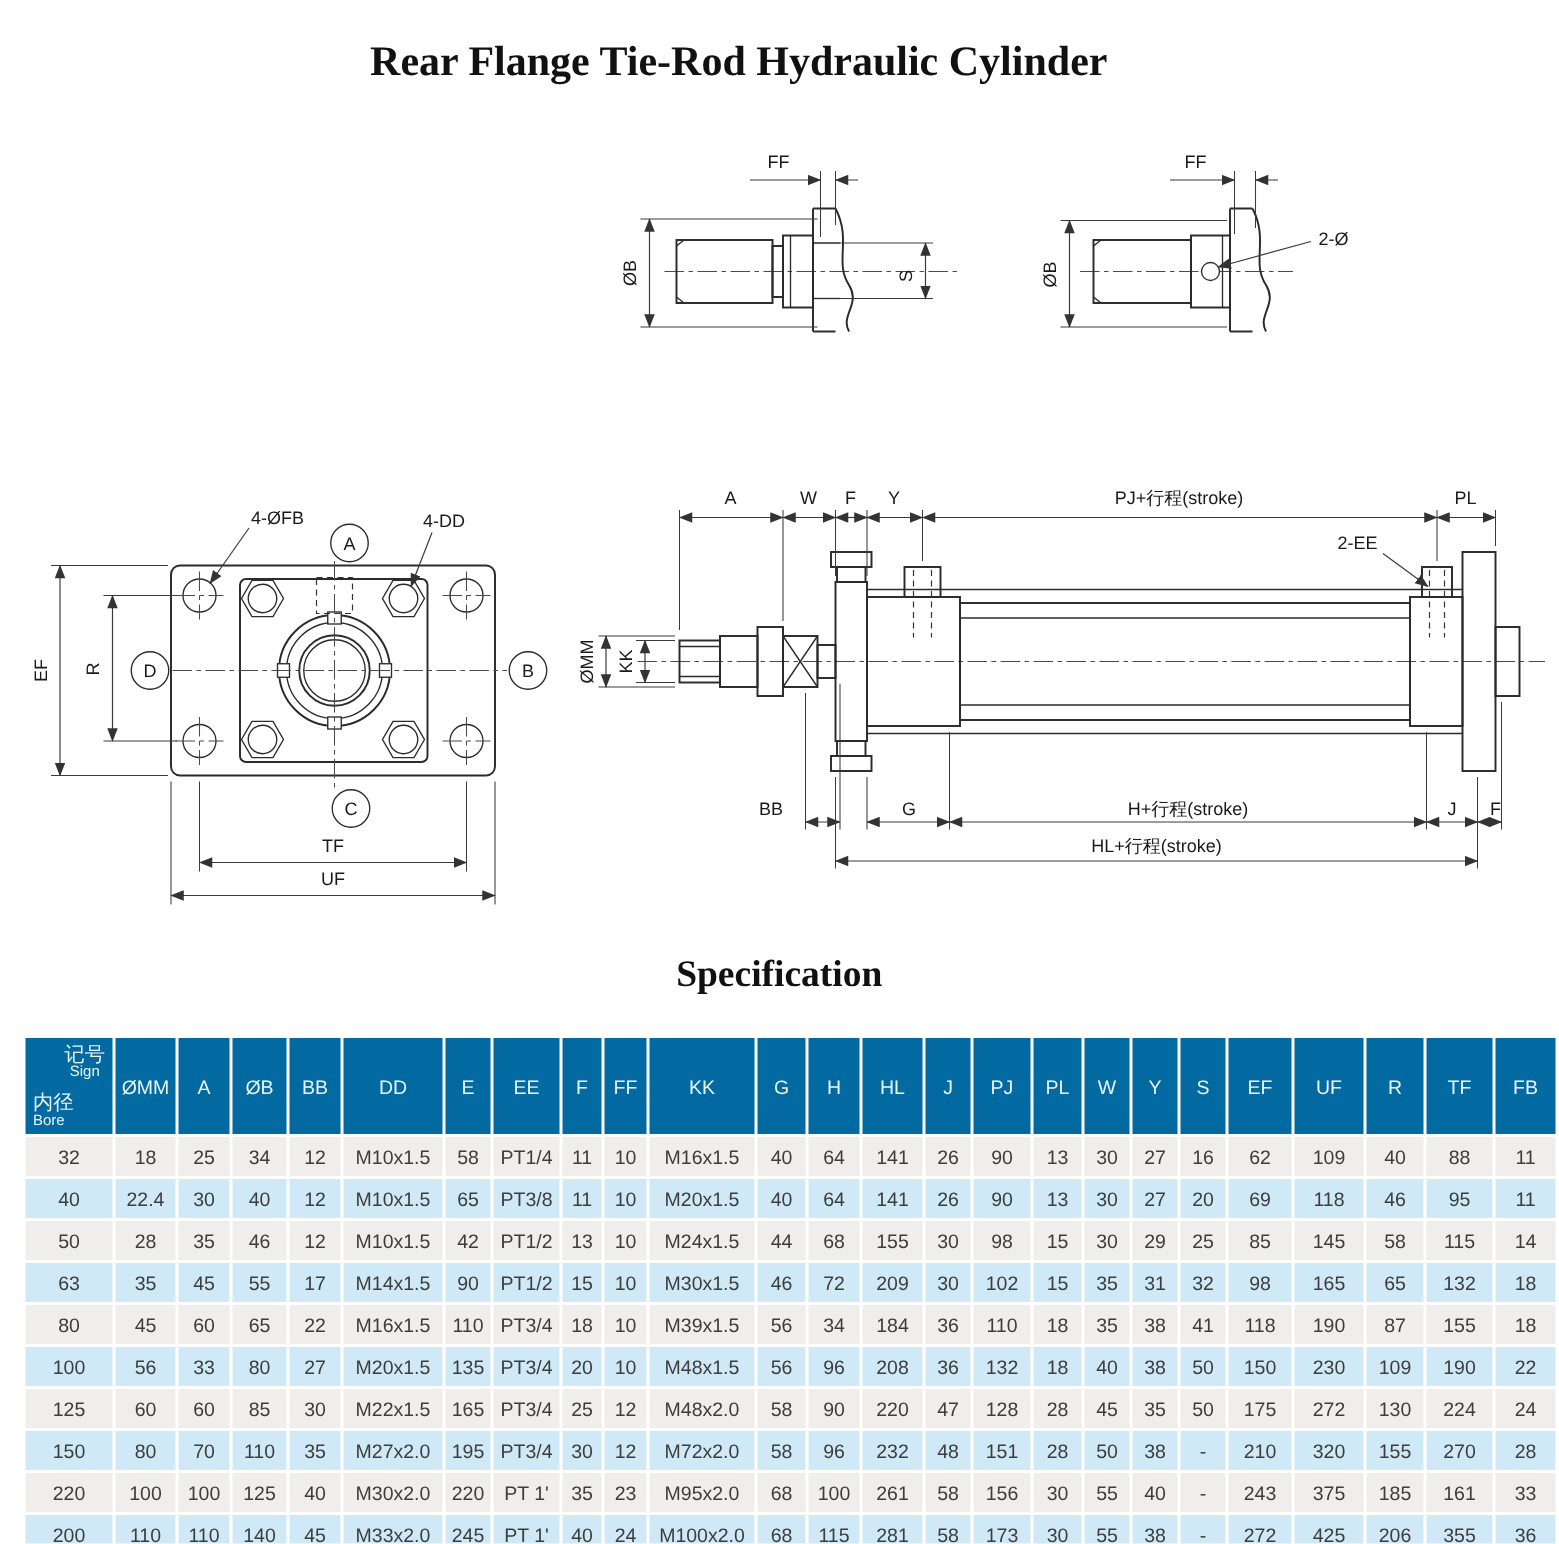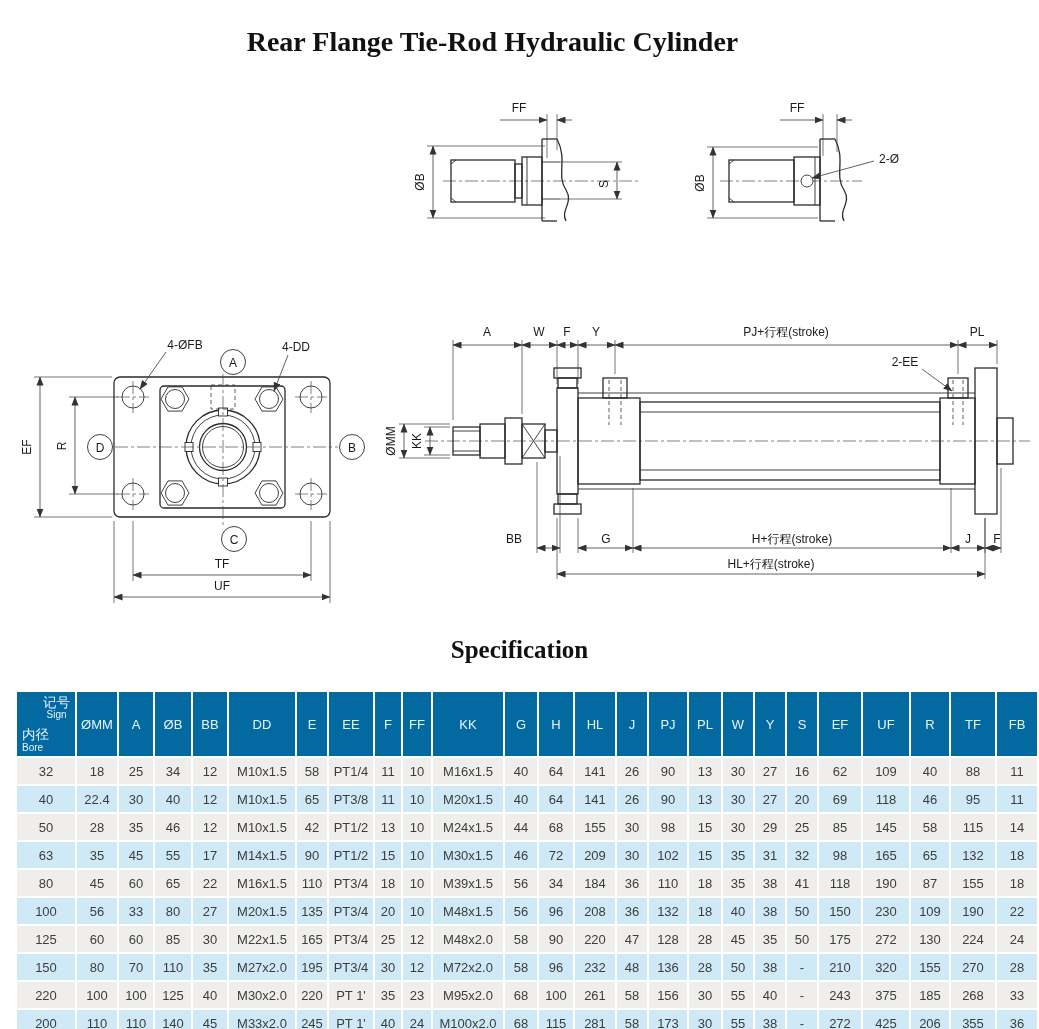--- a/index.html
+++ b/index.html
@@ -558,21 +558,21 @@
           <td>M27x2.0</td>
           <td>195</td>
           <td>PT3/4</td>
           <td>30</td>
           <td>12</td>
           <td>M72x2.0</td>
           <td>58</td>
           <td>96</td>
           <td>232</td>
           <td>48</td>
-          <td>136</td>
+          <td>151</td>
           <td>28</td>
           <td>50</td>
           <td>38</td>
           <td>-</td>
           <td>210</td>
           <td>320</td>
           <td>155</td>
           <td>270</td>
           <td>28</td>
         </tr>
@@ -593,21 +593,21 @@
           <td>261</td>
           <td>58</td>
           <td>156</td>
           <td>30</td>
           <td>55</td>
           <td>40</td>
           <td>-</td>
           <td>243</td>
           <td>375</td>
           <td>185</td>
-          <td>268</td>
+          <td>161</td>
           <td>33</td>
         </tr>
         <tr class="rb">
           <td>200</td>
           <td>110</td>
           <td>110</td>
           <td>140</td>
           <td>45</td>
           <td>M33x2.0</td>
           <td>245</td>

